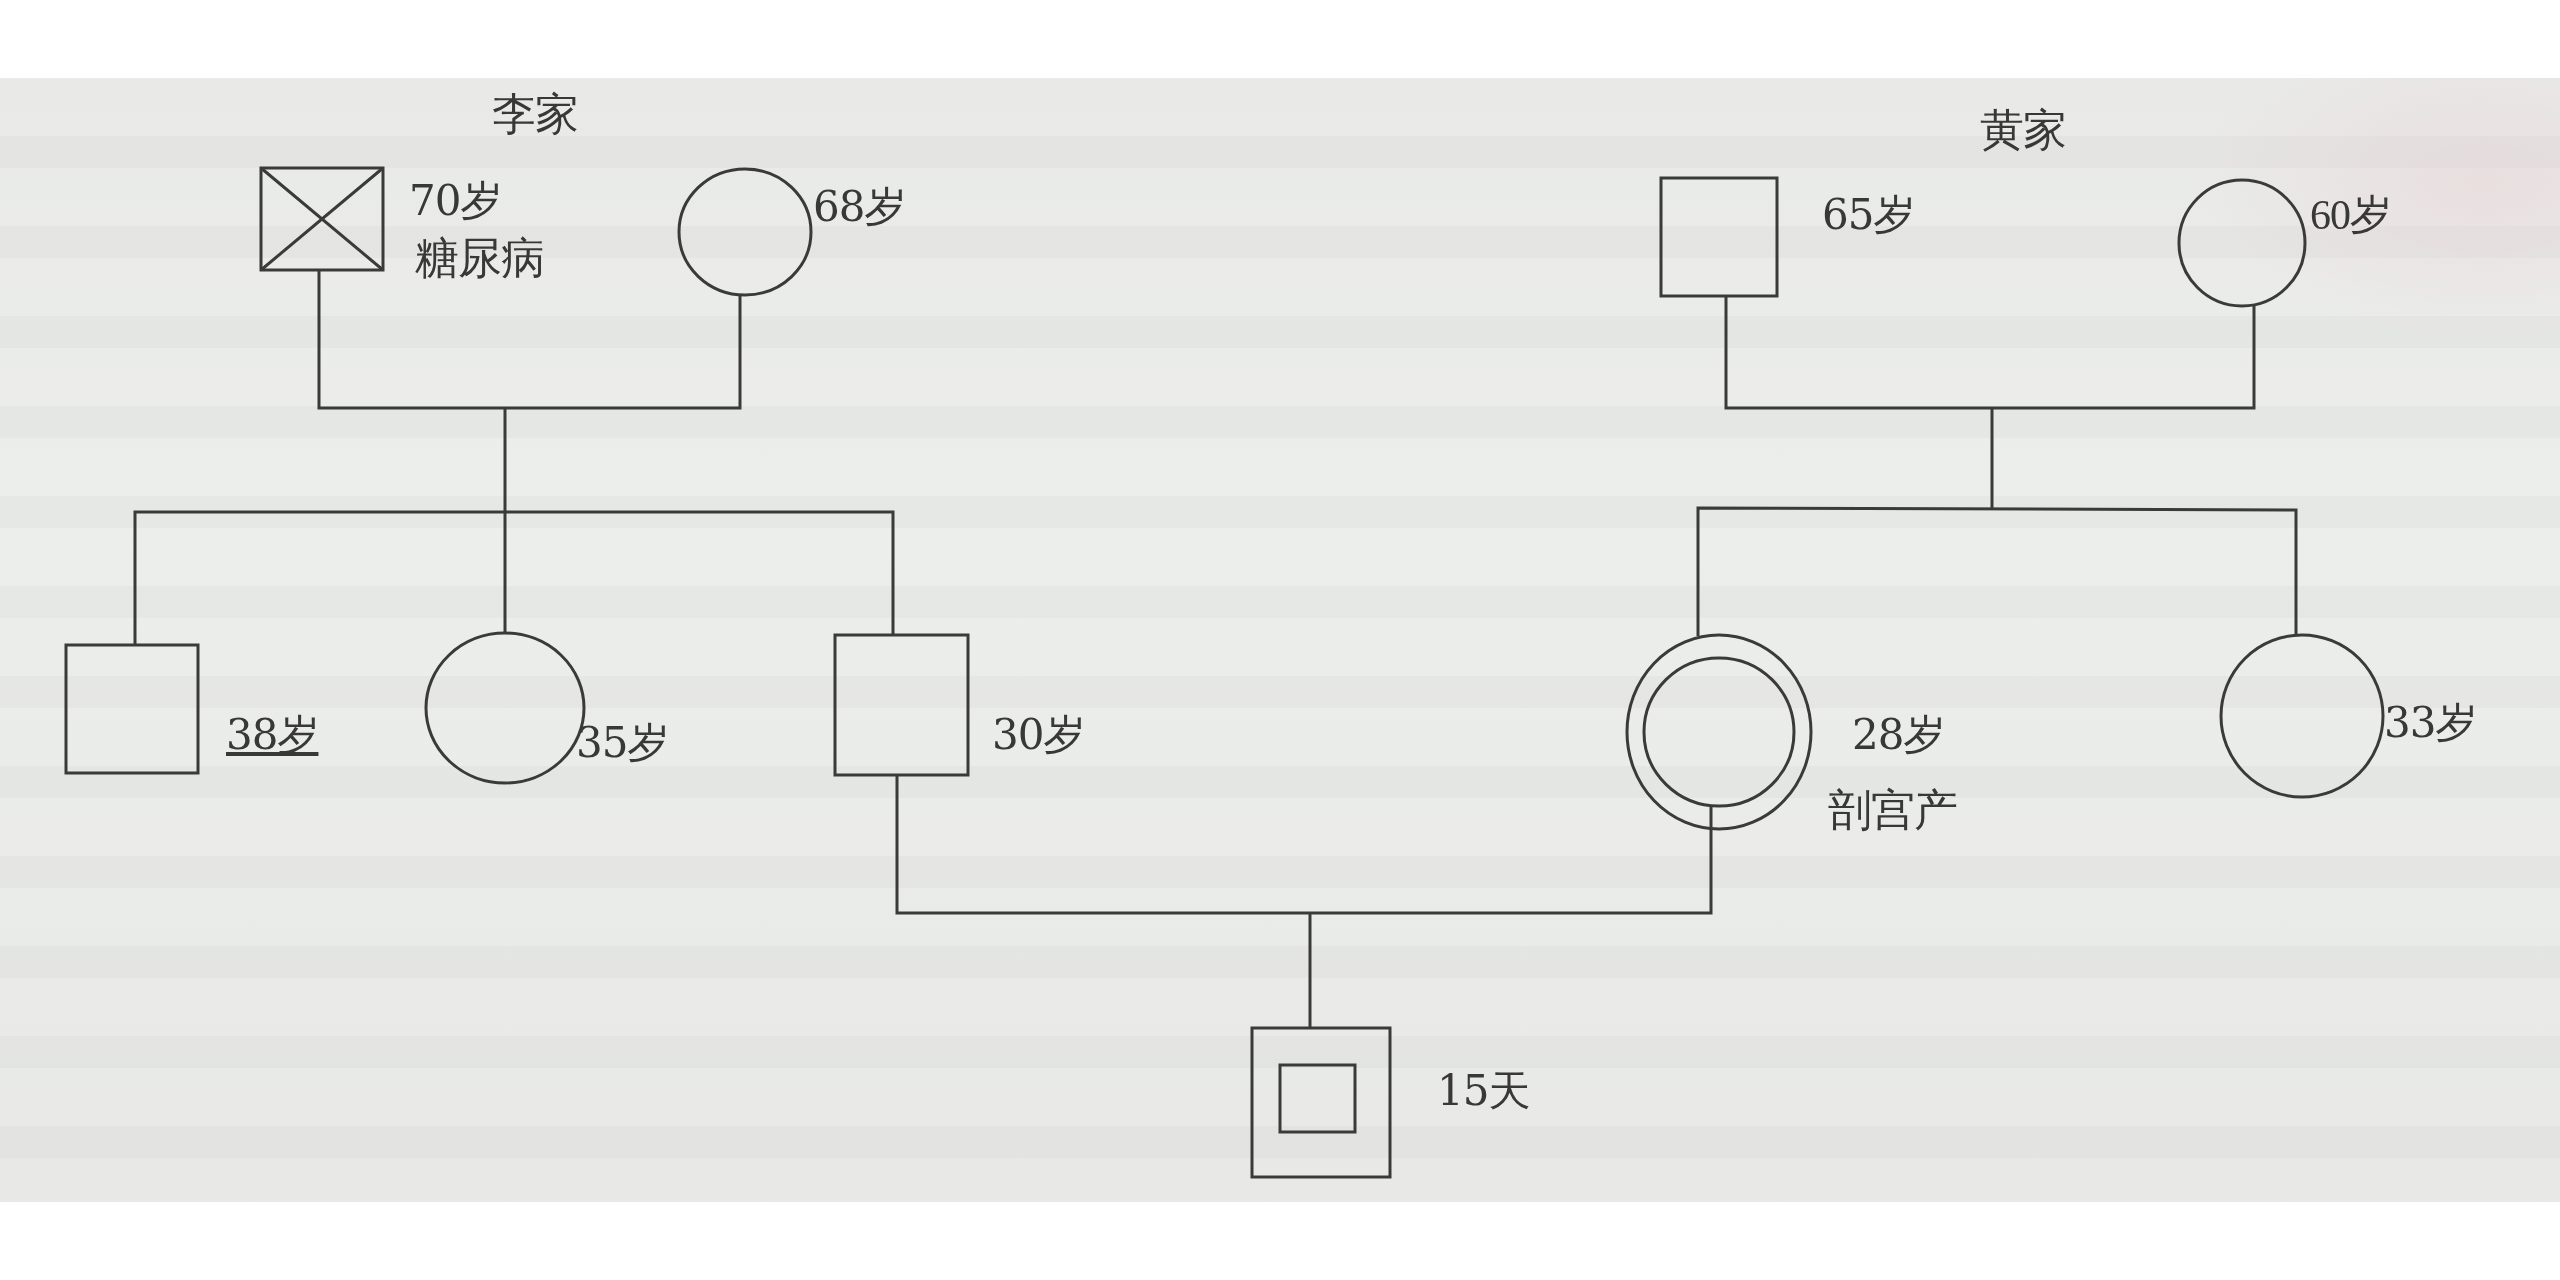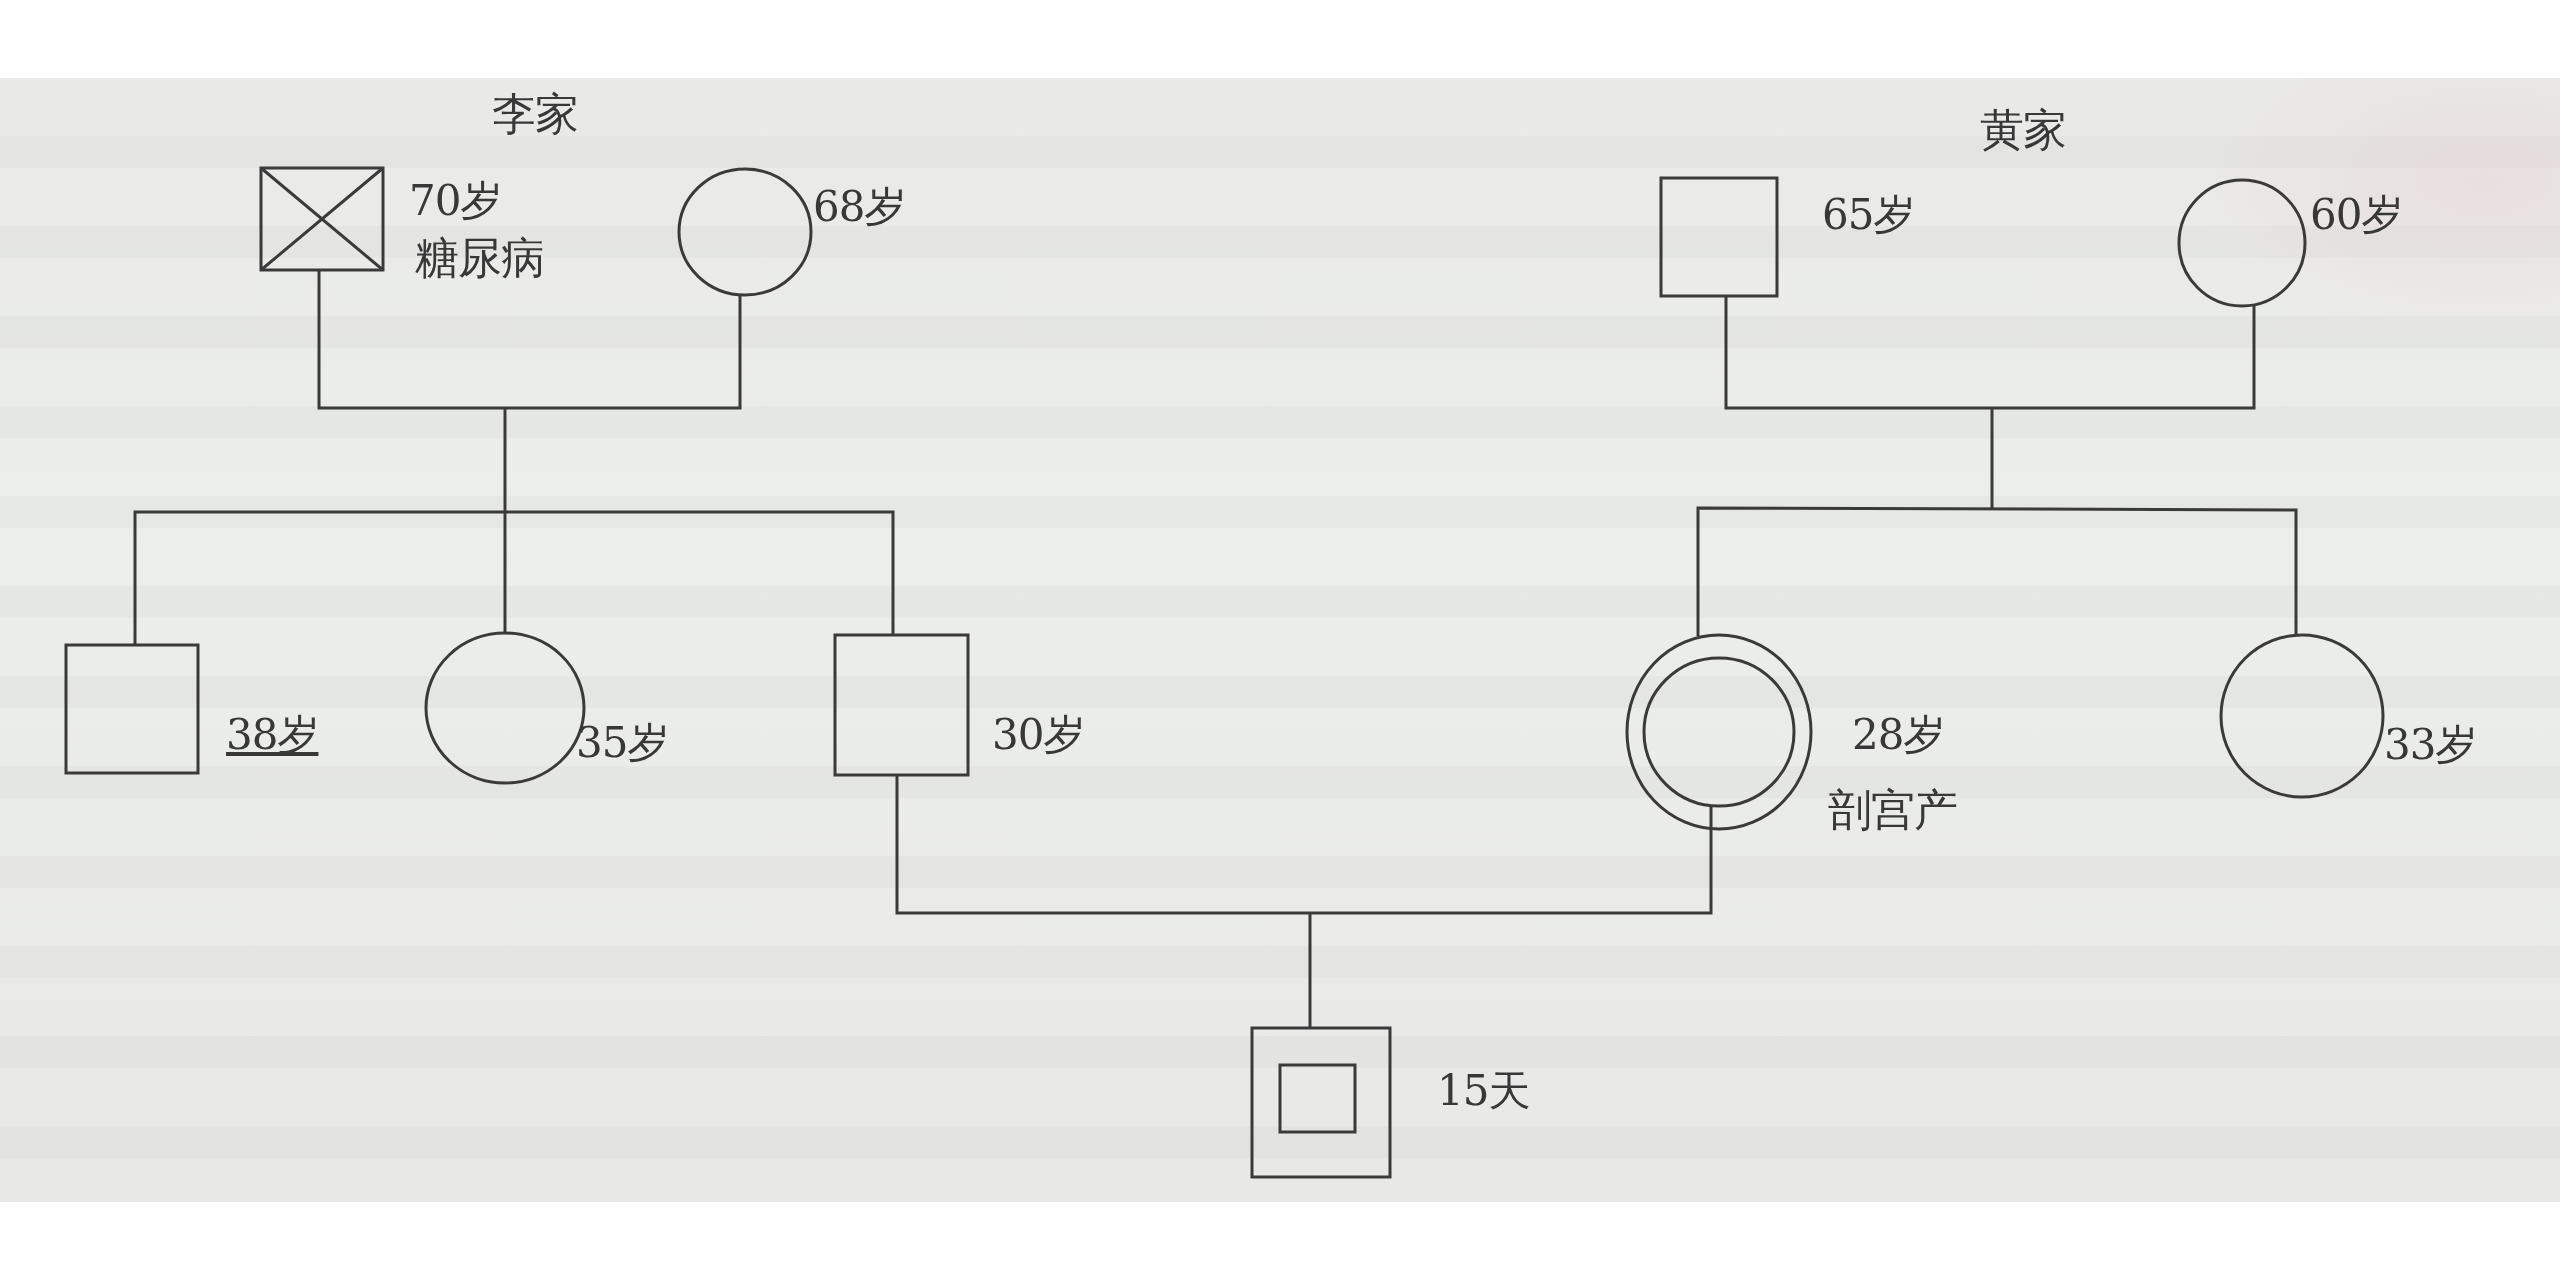--- a/index.html
+++ b/index.html
@@ -107,19 +107,19 @@
 
 <div class="label" style="left:409px; top:180px;">70岁</div>
 <div class="label note" style="left:415px; top:236px;">糖尿病</div>
 <div class="label" style="left:813px; top:186px;">68岁</div>
 
 <div class="label" style="left:226px; top:714px;text-decoration:underline;">38岁</div>
 <div class="label" style="left:576px; top:722px;">35岁</div>
 <div class="label" style="left:992px; top:714px;">30岁</div>
 
 <div class="label" style="left:1822px; top:194px;">65岁</div>
-<div class="label" style="left:2310px; top:194px;">60岁</div>
+<div class="label" style="left:2310px; top:194px;font-family:Liberation Serif, serif;">60岁</div>
 
 <div class="label" style="left:1852px; top:714px;">28岁</div>
 <div class="label note" style="left:1828px; top:788px;">剖宫产</div>
-<div class="label" style="left:2384px; top:724px;">33岁</div>
+<div class="label" style="left:2384px; top:702px;">33岁</div>
 
 <div class="label" style="left:1437px; top:1070px;">15天</div>
 
 </body></html>

